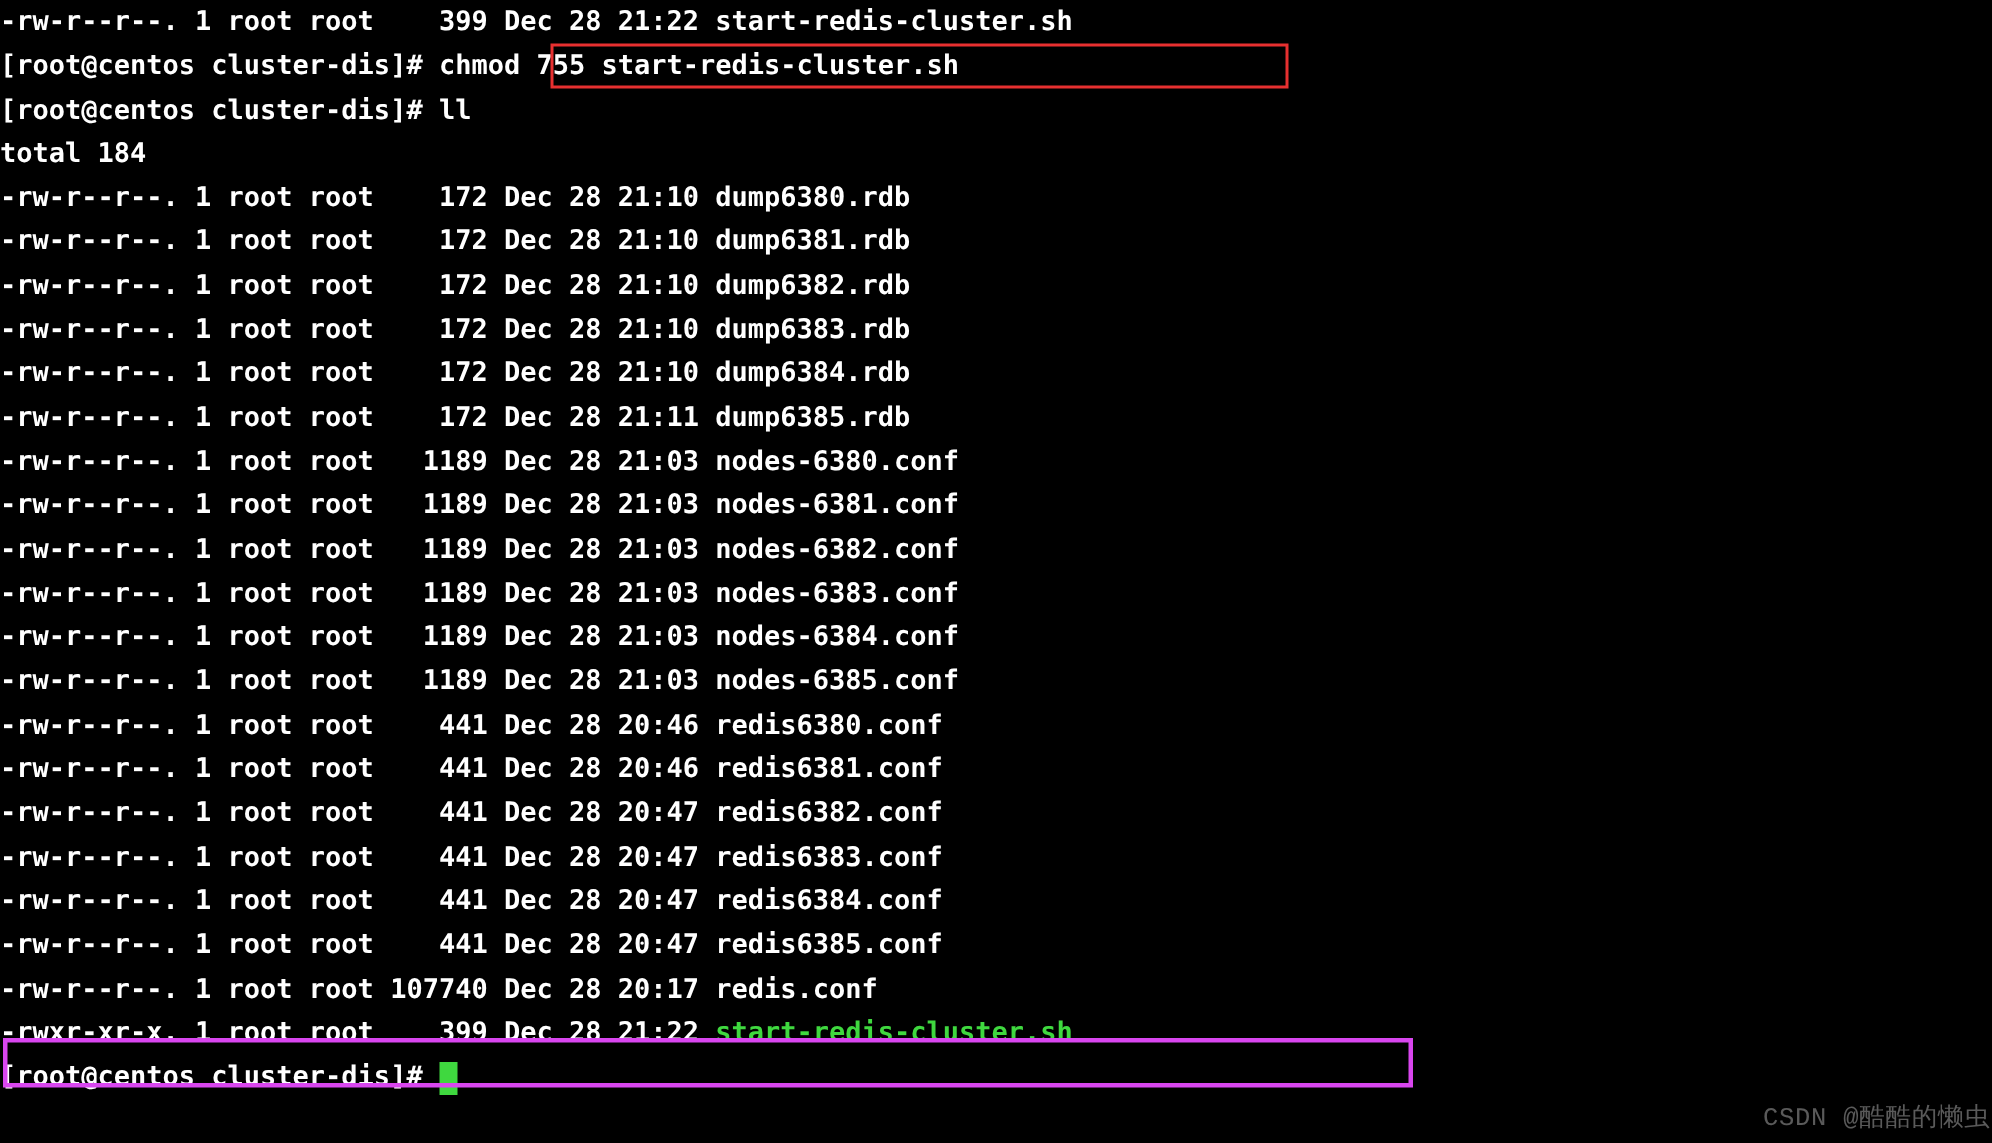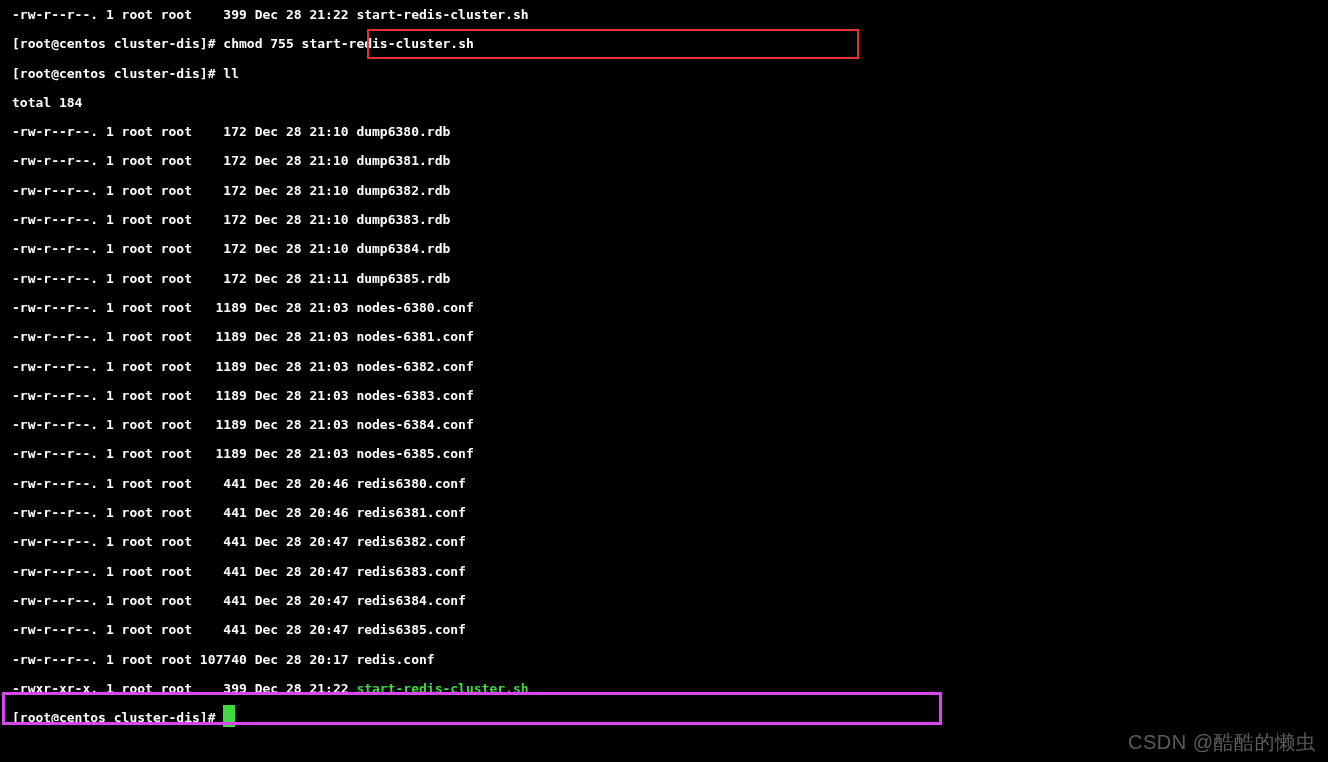--- a/index.html
+++ b/index.html
@@ -6,23 +6,23 @@
     margin: 0;
     padding: 0;
     background: #000;
     width: 1328px;
     height: 762px;
     overflow: hidden;
     position: relative;
   }
   pre.terminal {
     margin: 0;
-    padding: 0 12px;
+    padding: 0 0;
     font-family: "DejaVu Sans Mono", "Menlo", "Consolas", monospace;
-    font-size: 13px;
+    font-size: 18px;
     line-height: 29.3px;
     color: #ffffff;
     white-space: pre;
     font-weight: bold;
   }
   .line { display: block; }
   .red-box {
     position: absolute;
     border: 2px solid #e73030;
     pointer-events: none;
@@ -38,25 +38,25 @@
   .cursor {
     display: inline-block;
     width: 12px;
     height: 22px;
     background: #3fd83f;
     vertical-align: text-bottom;
     margin-bottom: -2px;
   }
   .watermark {
     position: absolute;
-    right: 12px;
+    right: 1px;
     bottom: 6px;
     color: rgba(200,200,200,0.45);
-    font-family: Liberation Sans, sans-serif;
-    font-size: 20px;
+    font-family: Liberation Mono, monospace;
+    font-size: 17px;
     letter-spacing: 0.5px;
     pointer-events: none;
     user-select: none;
   }
 </style>
 </head>
 <body>
 
 <pre class="terminal" id="term"><span class="line">-rw-r--r--. 1 root root    399 Dec 28 21:22 <span>start-redis-cluster.sh</span></span><span class="line"><span>[root@centos cluster-dis]# </span><span>chmod 755 start-redis-cluster.sh</span></span><span class="line"><span>[root@centos cluster-dis]# </span><span>ll</span></span><span class="line">total 184</span><span class="line">-rw-r--r--. 1 root root    172 Dec 28 21:10 <span>dump6380.rdb</span></span><span class="line">-rw-r--r--. 1 root root    172 Dec 28 21:10 <span>dump6381.rdb</span></span><span class="line">-rw-r--r--. 1 root root    172 Dec 28 21:10 <span>dump6382.rdb</span></span><span class="line">-rw-r--r--. 1 root root    172 Dec 28 21:10 <span>dump6383.rdb</span></span><span class="line">-rw-r--r--. 1 root root    172 Dec 28 21:10 <span>dump6384.rdb</span></span><span class="line">-rw-r--r--. 1 root root    172 Dec 28 21:11 <span>dump6385.rdb</span></span><span class="line">-rw-r--r--. 1 root root   1189 Dec 28 21:03 <span>nodes-6380.conf</span></span><span class="line">-rw-r--r--. 1 root root   1189 Dec 28 21:03 <span>nodes-6381.conf</span></span><span class="line">-rw-r--r--. 1 root root   1189 Dec 28 21:03 <span>nodes-6382.conf</span></span><span class="line">-rw-r--r--. 1 root root   1189 Dec 28 21:03 <span>nodes-6383.conf</span></span><span class="line">-rw-r--r--. 1 root root   1189 Dec 28 21:03 <span>nodes-6384.conf</span></span><span class="line">-rw-r--r--. 1 root root   1189 Dec 28 21:03 <span>nodes-6385.conf</span></span><span class="line">-rw-r--r--. 1 root root    441 Dec 28 20:46 <span>redis6380.conf</span></span><span class="line">-rw-r--r--. 1 root root    441 Dec 28 20:46 <span>redis6381.conf</span></span><span class="line">-rw-r--r--. 1 root root    441 Dec 28 20:47 <span>redis6382.conf</span></span><span class="line">-rw-r--r--. 1 root root    441 Dec 28 20:47 <span>redis6383.conf</span></span><span class="line">-rw-r--r--. 1 root root    441 Dec 28 20:47 <span>redis6384.conf</span></span><span class="line">-rw-r--r--. 1 root root    441 Dec 28 20:47 <span>redis6385.conf</span></span><span class="line">-rw-r--r--. 1 root root 107740 Dec 28 20:17 <span>redis.conf</span></span><span class="line">-rwxr-xr-x. 1 root root    399 Dec 28 21:22 <span class="exec">start-redis-cluster.sh</span></span><span class="line"><span>[root@centos cluster-dis]# </span><span class="cursor"></span></span></pre>
 

